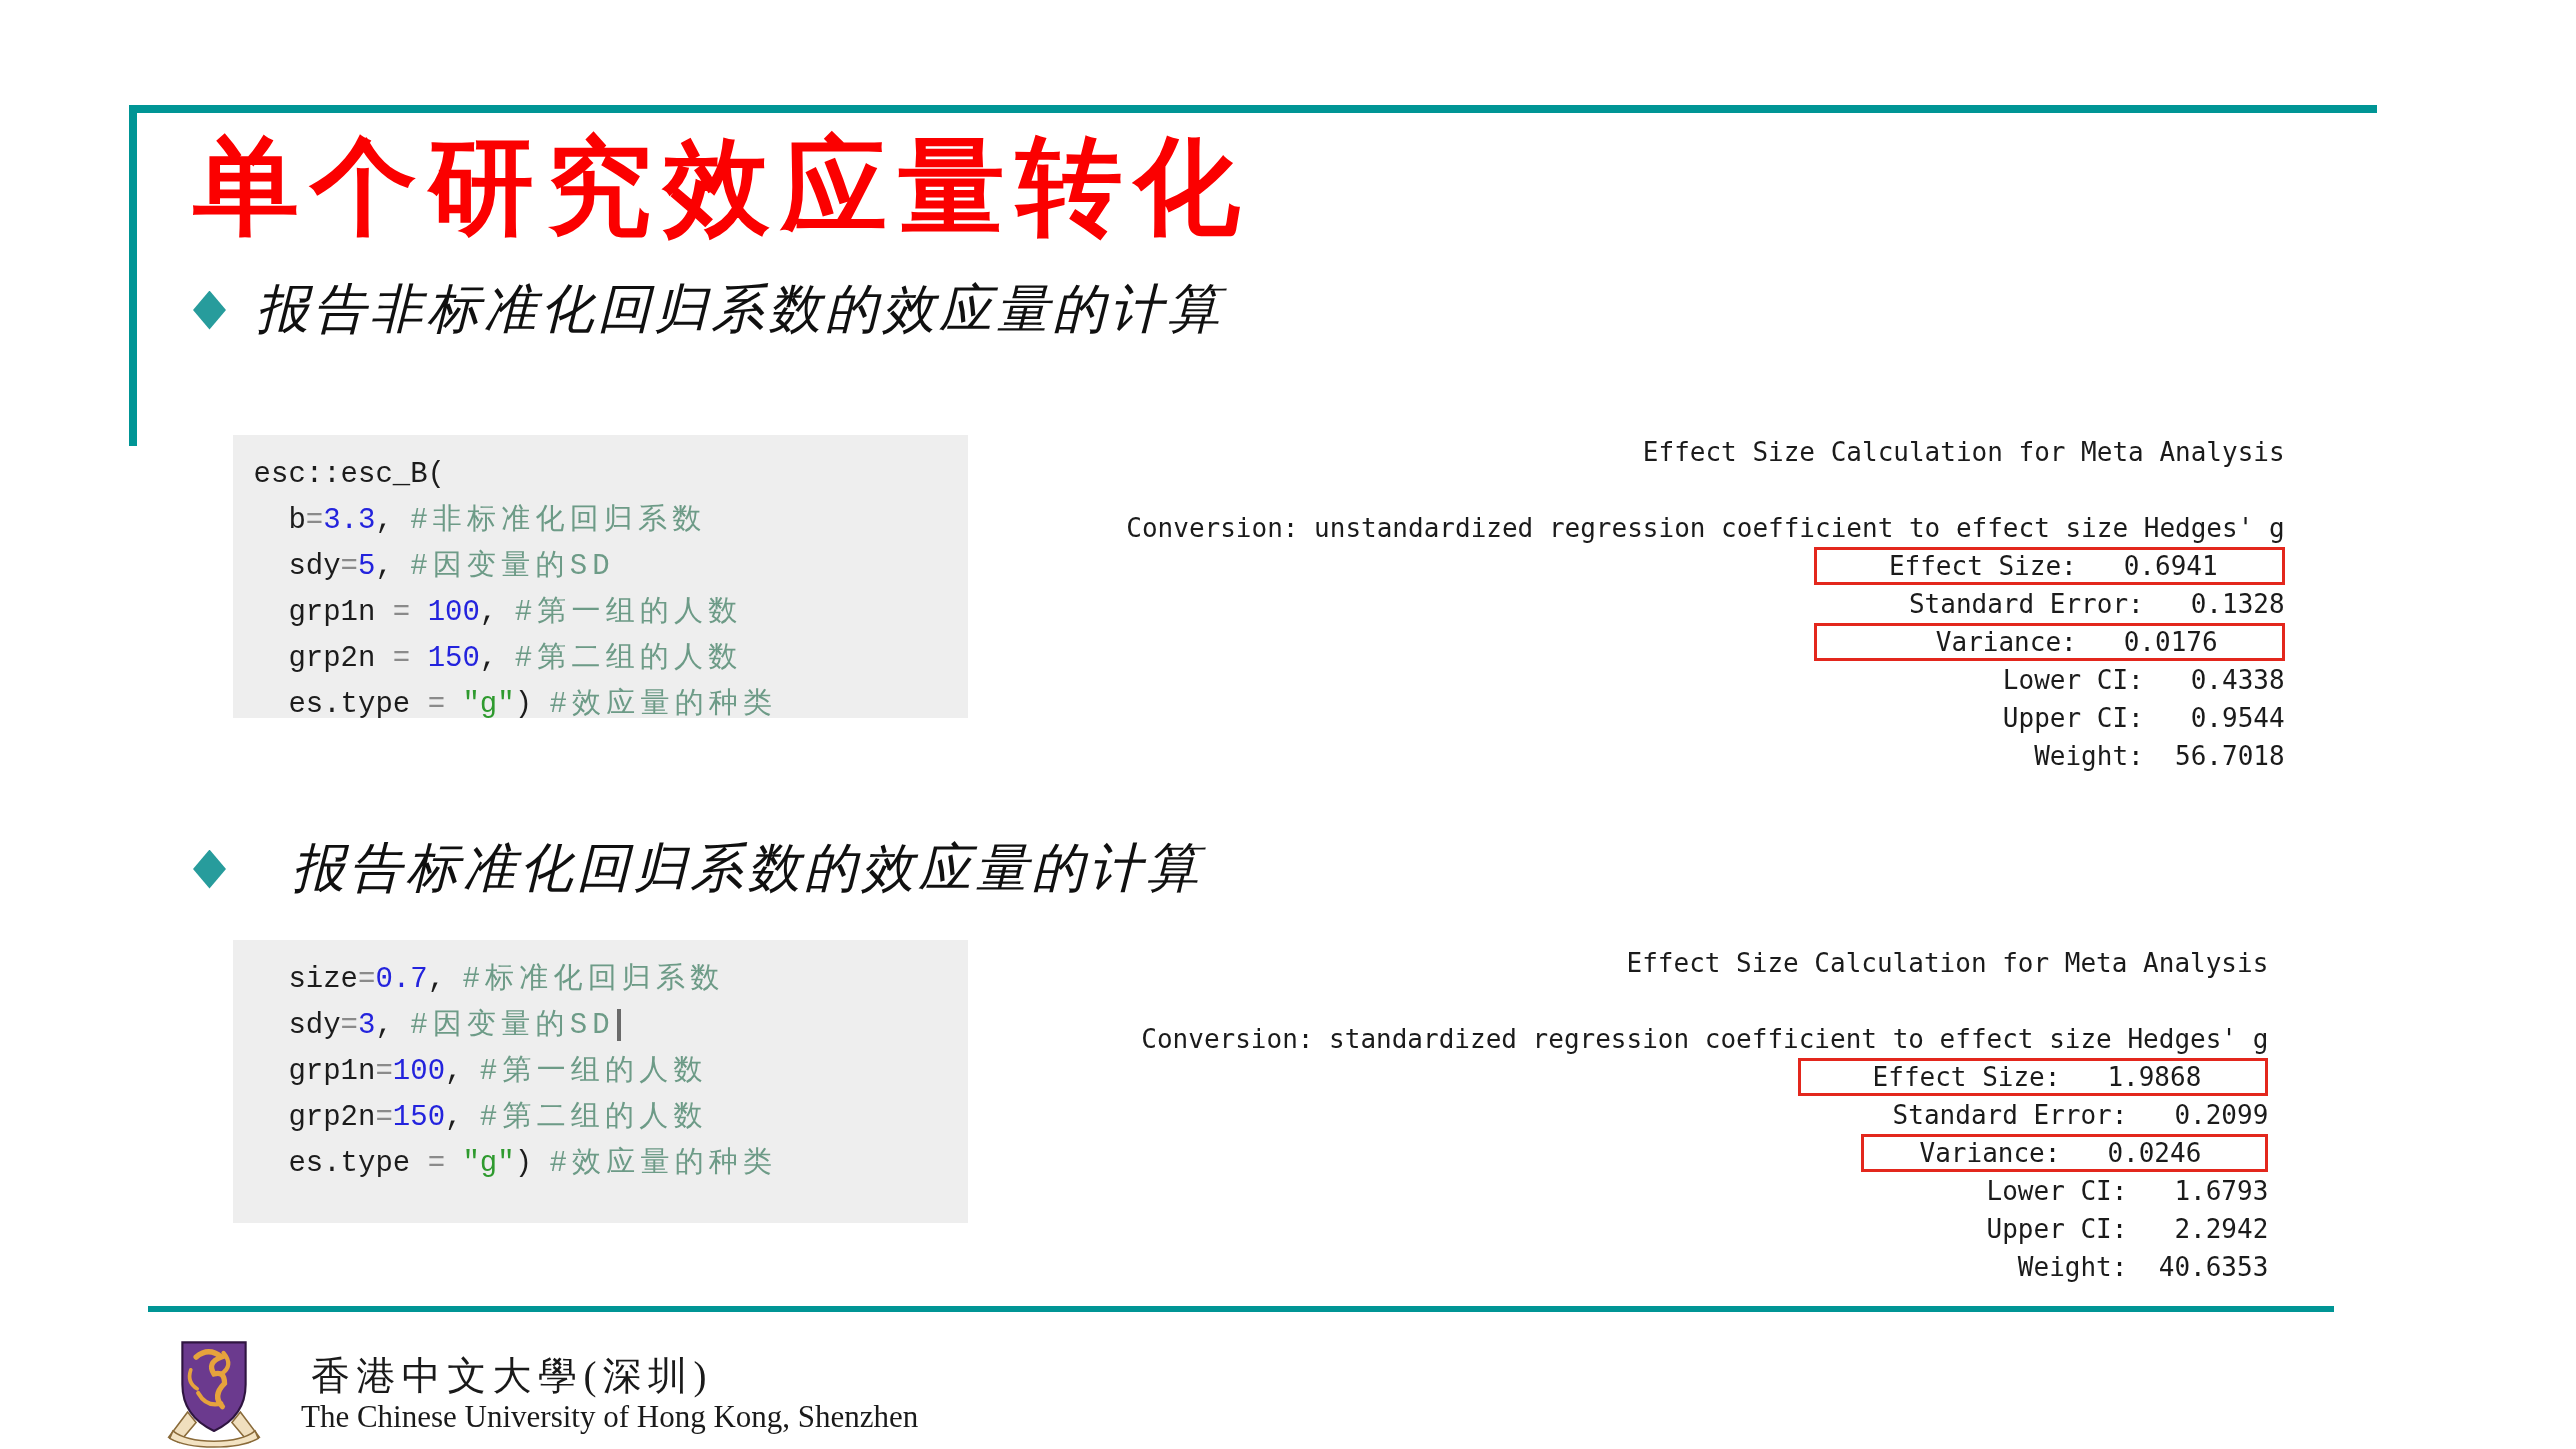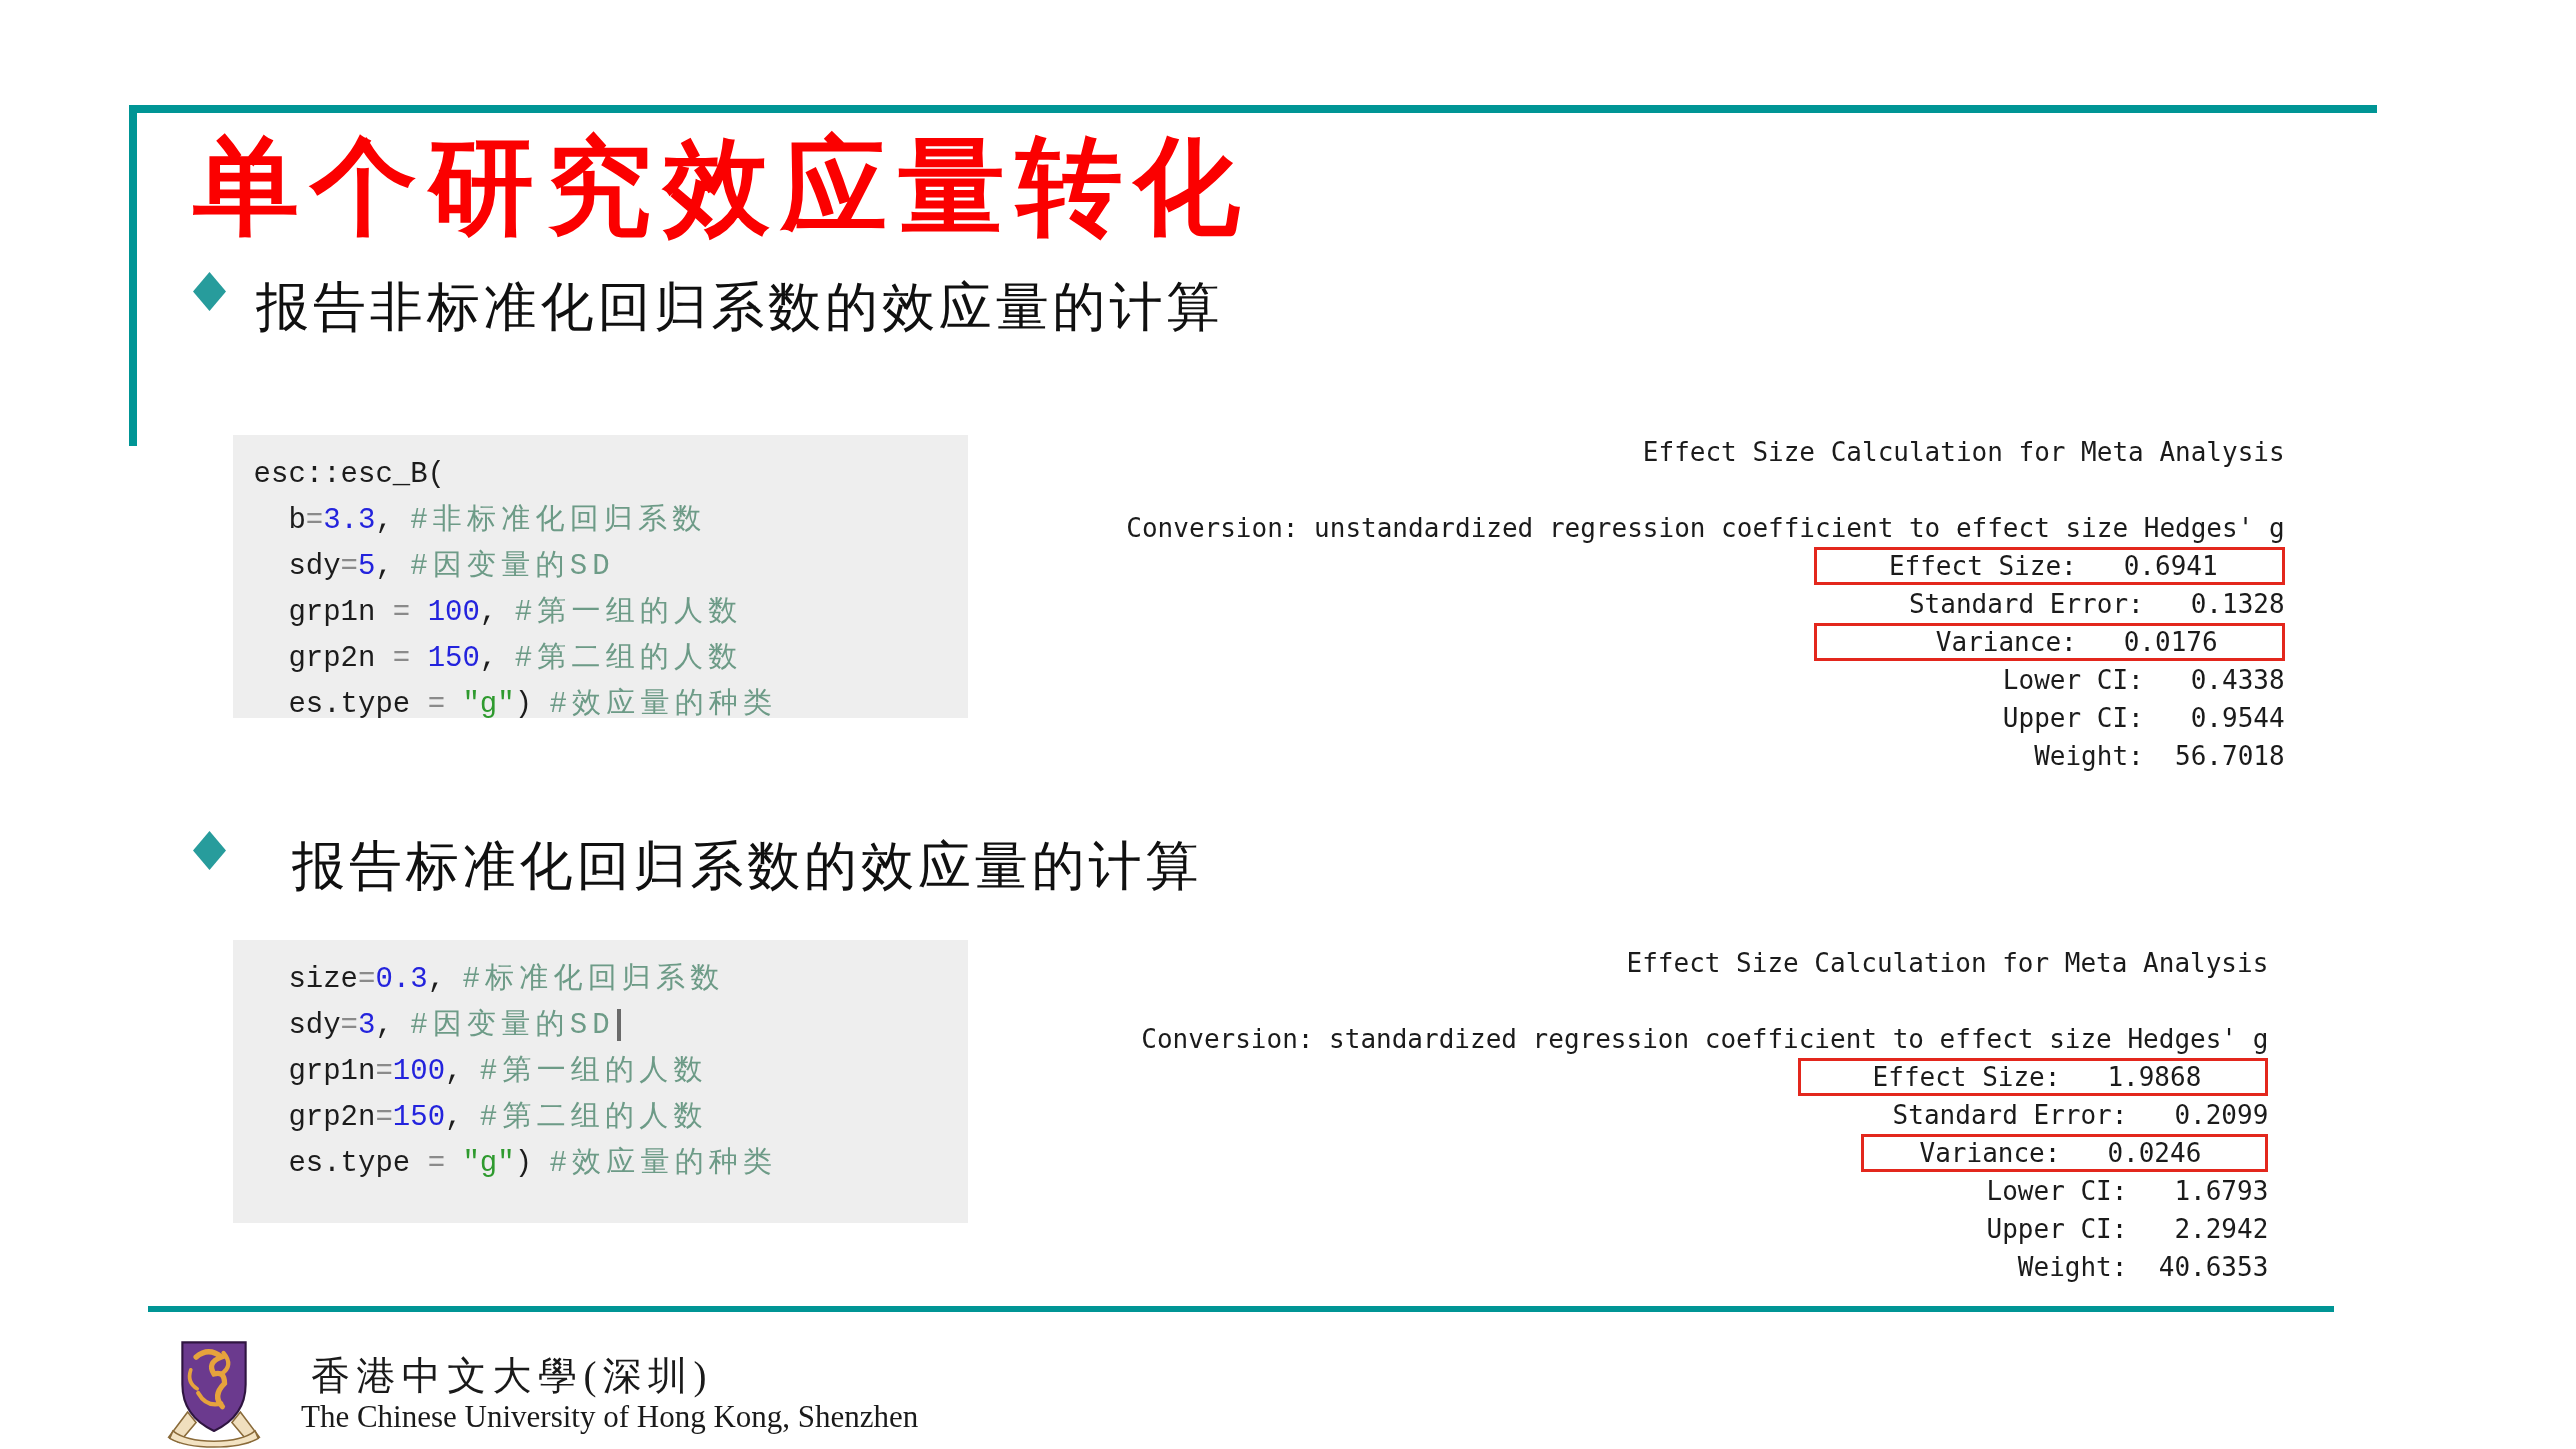--- a/index.html
+++ b/index.html
@@ -8,21 +8,21 @@
 
   
   .top-border{position:absolute;left:129px;top:105px;width:2248px;height:8.4px;background:#009595;}
   .left-border{position:absolute;left:129px;top:105px;width:8.4px;height:341px;background:#009595;}
 
   
   .page-title{position:absolute;left:193px;top:132px;color:#fb0000;font-weight:bold;
               font-family:"Liberation Serif",serif;font-size:106px;letter-spacing:11.6px;line-height:1.05;}
 
   
-  .bullet-row{position:absolute;left:193px;height:76px;display:flex;}
+  .bullet-row{position:absolute;left:193px;height:76px;display:flex;align-items:center;font-style:italic;}
   .bullet-row.first{top:272px;}
   .bullet-row.second{top:831px;gap:36px;}
   .diamond{width:33px;height:39px;background:#279c9c;margin-right:30px;flex:0 0 auto;
            clip-path:polygon(50% 0,100% 50%,50% 100%,0 50%);}
   .bullet-label{font-family:"Liberation Serif",serif;font-size:53px;color:#101010;letter-spacing:3.9px;white-space:nowrap;}
 
   
   .code{position:absolute;left:233px;width:735px;height:283px;background:#eeeeee;
         box-sizing:border-box;padding:16.7px 0 0 20.6px;
         font-family:"DejaVu Sans Mono",monospace;font-size:29px;line-height:46px;}
@@ -88,21 +88,21 @@
         <div class="out-line">         Weight:  56.7018</div>
       </div>
   </div>
 
   <div class="bullet-row second">
     <div class="diamond"></div>
     <div class="bullet-label">报告标准化回归系数的效应量的计算</div>
   </div>
 
   <div class="code block2">
-      <div class="code-line"><span class="tok-k">  size</span><span class="tok-o">=</span><span class="tok-n">0.3</span><span class="tok-k">, </span><span class="tok-cm">#标准化回归系数</span></div>
+      <div class="code-line"><span class="tok-k">  size</span><span class="tok-o">=</span><span class="tok-n">0.7</span><span class="tok-k">, </span><span class="tok-cm">#标准化回归系数</span></div>
       <div class="code-line"><span class="tok-k">  sdy</span><span class="tok-o">=</span><span class="tok-n">3</span><span class="tok-k">, </span><span class="tok-cm">#因变量的SD</span><span class="tok-cur"></span></div>
       <div class="code-line"><span class="tok-k">  grp1n</span><span class="tok-o">=</span><span class="tok-n">100</span><span class="tok-k">, </span><span class="tok-cm">#第一组的人数</span></div>
       <div class="code-line"><span class="tok-k">  grp2n</span><span class="tok-o">=</span><span class="tok-n">150</span><span class="tok-k">, </span><span class="tok-cm">#第二组的人数</span></div>
       <div class="code-line"><span class="tok-k">  es.type </span><span class="tok-o">=</span><span class="tok-k"> </span><span class="tok-s">"g"</span><span class="tok-k">) </span><span class="tok-cm">#效应量的种类</span></div>
     </div>
 
   <div class="output block2">
     <div class="out-line">Effect Size Calculation for Meta Analysis</div>
     <div>
         <div class="out-line">&nbsp;</div>

